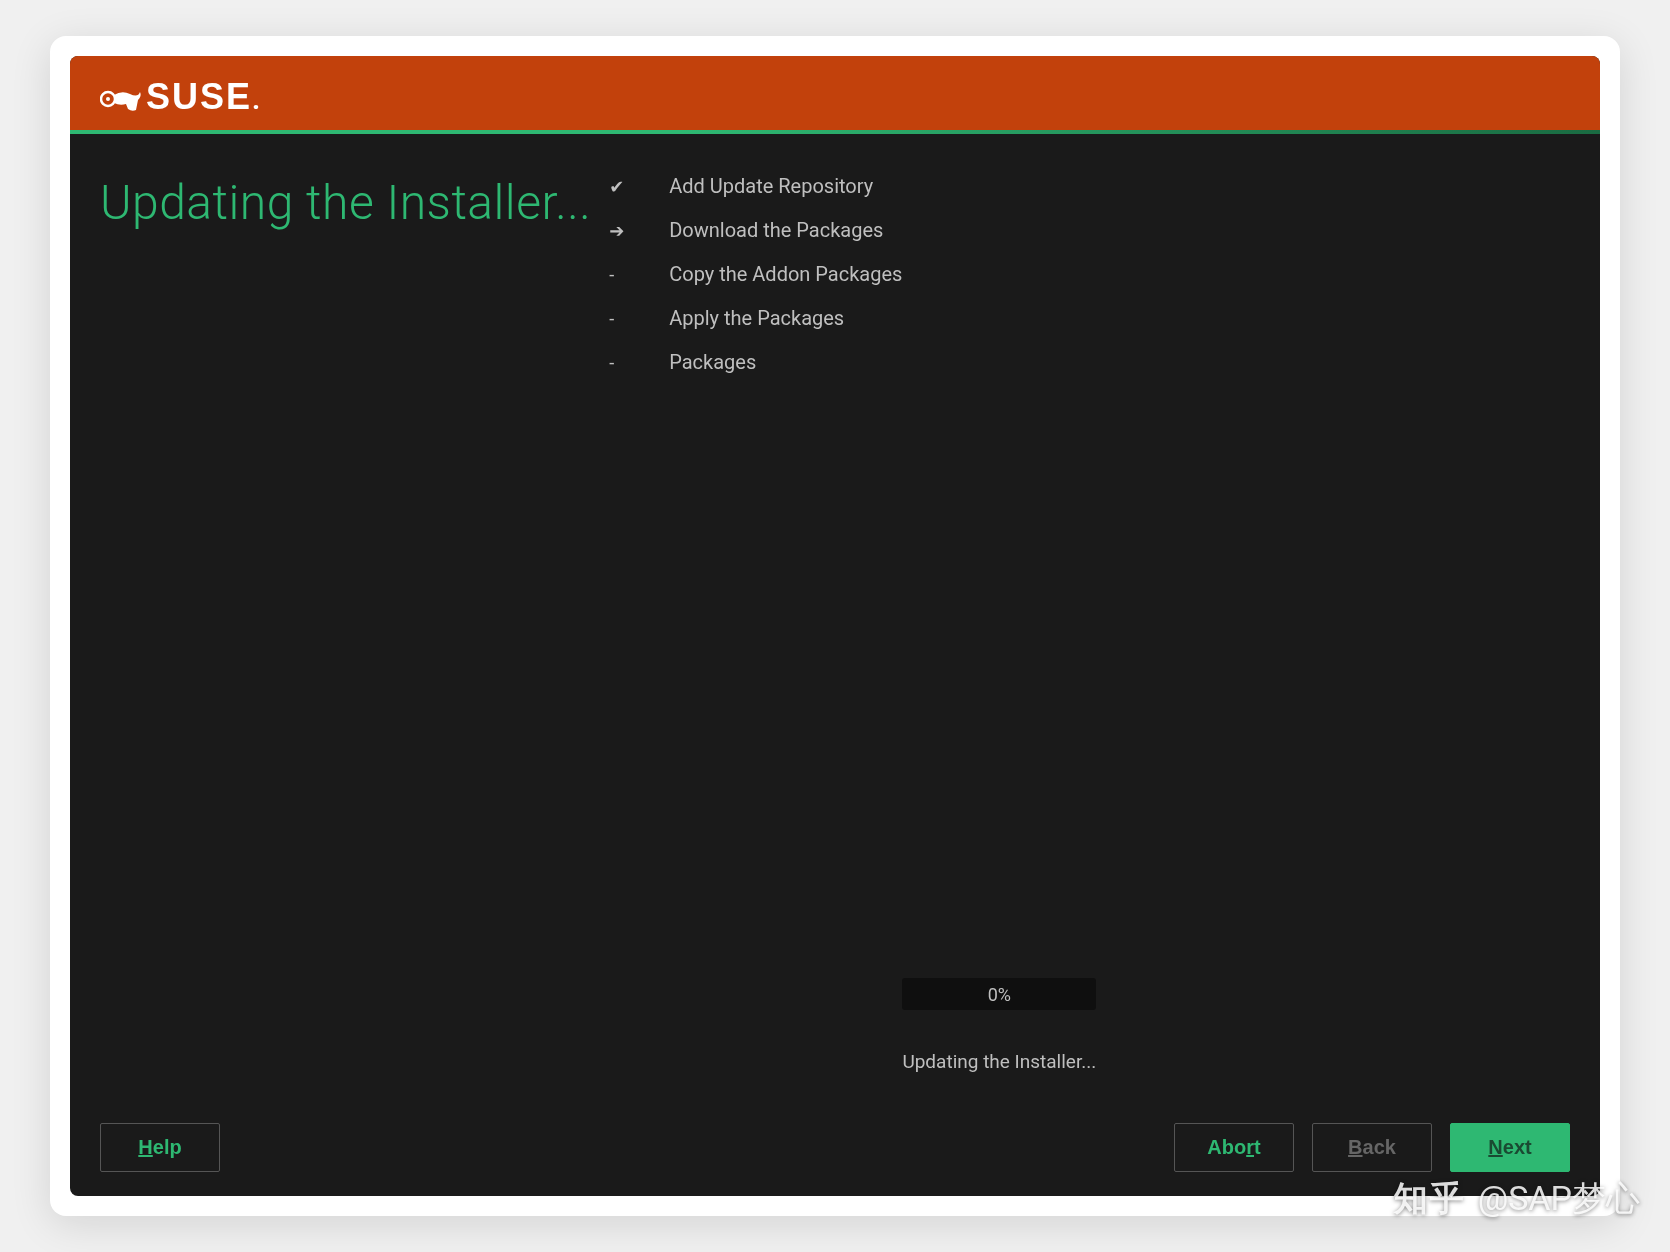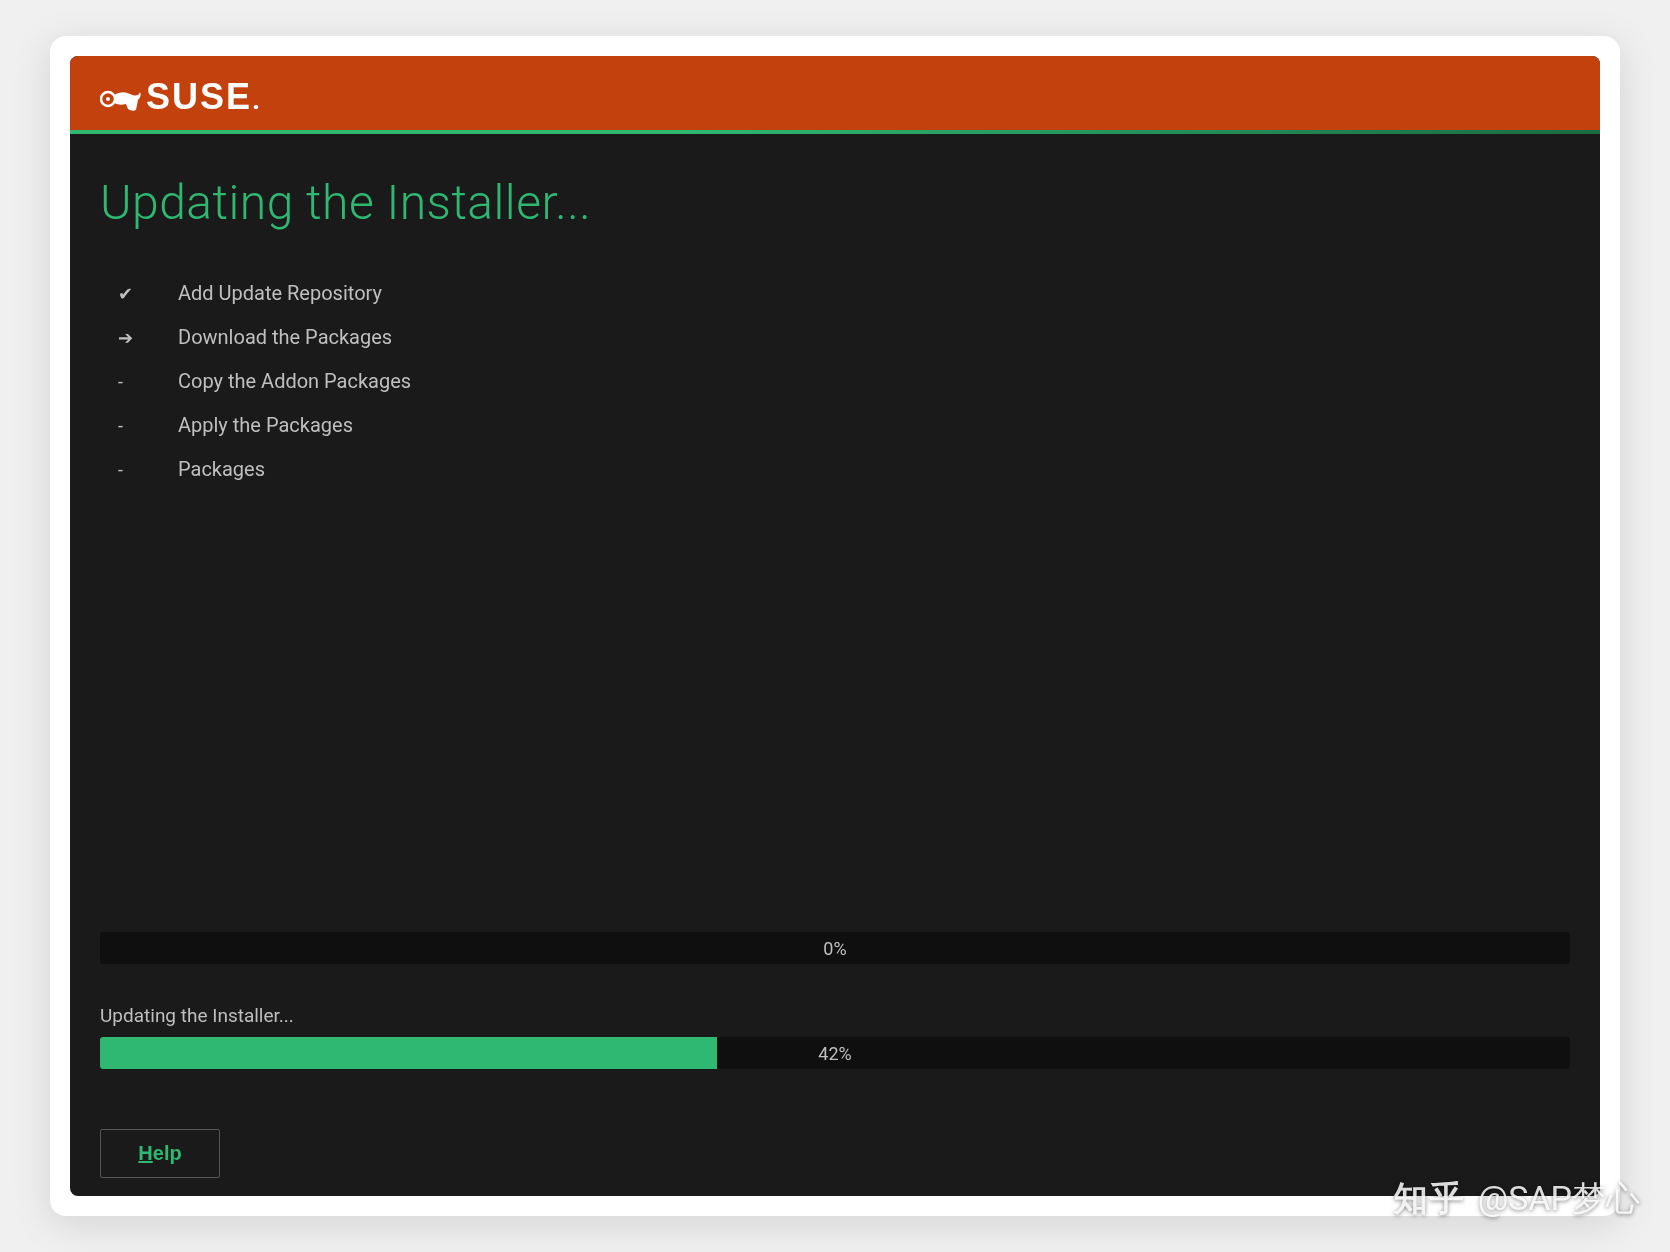--- a/index.html
+++ b/index.html
@@ -50,21 +50,21 @@
       font-family: Arial, sans-serif;
     }
     .divider {
       height: 4px;
       background: linear-gradient(90deg, #2eb872 0%, #2eb872 40%, #1a6b42 100%);
     }
     .content {
       flex: 1;
       padding: 40px 30px 20px 30px;
       display: flex;
-      flex-direction: column;
+      flex-direction: row;
     }
     .title {
       color: #2eb872;
       font-size: 48px;
       font-weight: 300;
       margin-bottom: 50px;
       letter-spacing: 0.5px;
     }
     .steps {
       list-style: none;
@@ -109,21 +109,21 @@
     }
     .progress-text {
       position: absolute;
       left: 50%;
       top: 50%;
       transform: translate(-50%, -50%);
       color: #bfbfbf;
       font-size: 18px;
     }
     .footer {
-      padding: 20px 30px 18px 30px;
+      padding: 20px 30px 24px 30px;
       display: flex;
       justify-content: space-between;
     }
     .footer-right {
       display: flex;
       gap: 18px;
     }
     .btn {
       background: transparent;
       border: 1px solid #555;
@@ -210,30 +210,31 @@
       </ul>
 
       <div class="progress-section">
 
         <div class="progress-bar">
           <div class="progress-fill" style="width:0%"></div>
           <div class="progress-text">0%</div>
         </div>
 
         <div class="progress-label">Updating the Installer...</div>
-        <div class="progress-bar" style="margin-bottom:20px;">
-          <div class="progress-fill" style="width:42%"></div>
-          <div class="progress-text">42%</div>
-        </div>
 
       </div>
     </div>
 
     <div class="footer">
       <button class="btn"><span class="u">H</span><span>elp</span></button>
+      <div class="footer-right">
+        <button class="btn"><span>Abo</span><span class="u">r</span><span>t</span></button>
+        <button class="btn btn-disabled"><span class="u">B</span><span>ack</span></button>
+        <button class="btn btn-primary"><span class="u">N</span><span>ext</span></button>
+      </div>
     </div>
 
   </div>
 </div>
 
 <div class="watermark">
   <span class="zhihu-icon">知乎</span>
   <span>@SAP梦心</span>
 </div>
 

